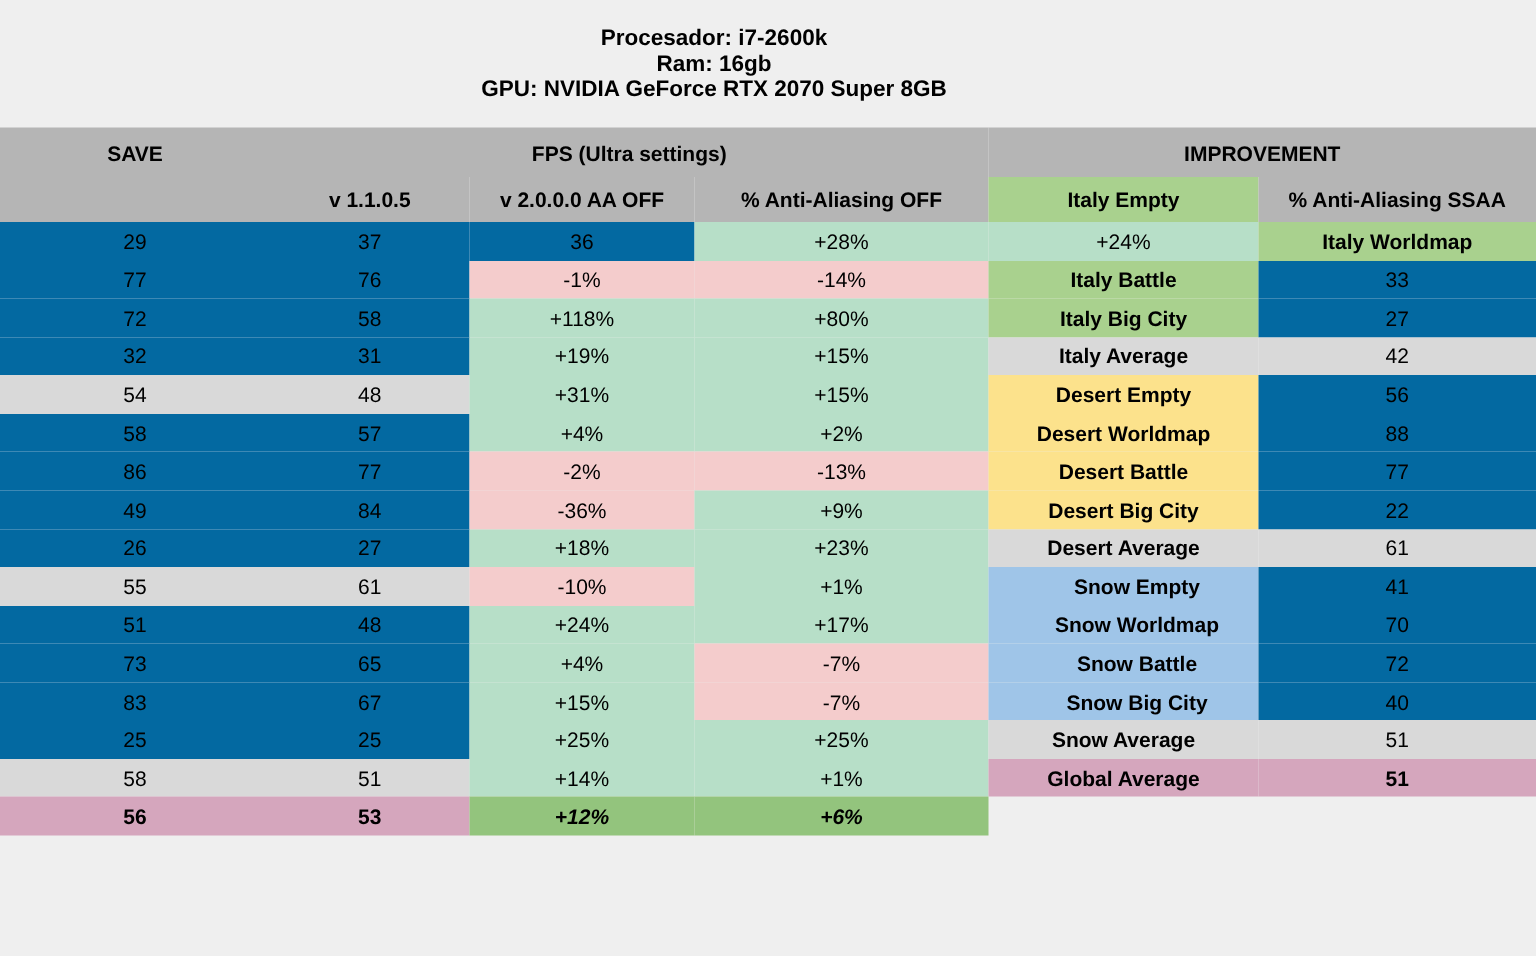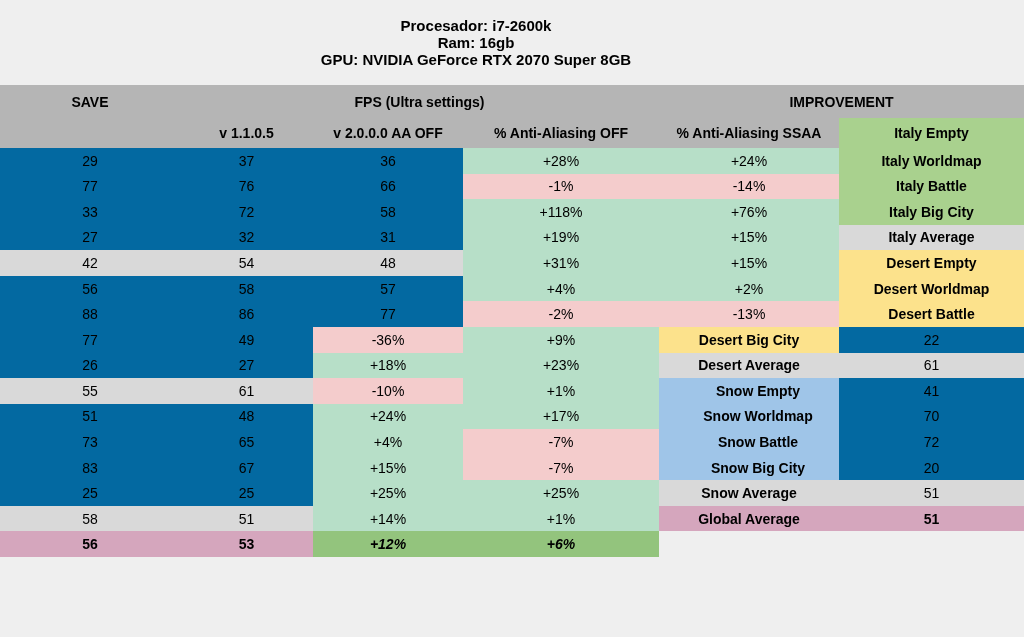--- a/index.html
+++ b/index.html
@@ -55,39 +55,38 @@
 
 <div class="bench-table" id="bench-table">
   <div class="cell hdr">SAVE</div>
   <div class="cell hdr h-fps">FPS (Ultra settings)</div>
   <div class="cell hdr h-imp">IMPROVEMENT</div>
 
   <div class="cell hdr"></div>
   <div class="cell hdr">v 1.1.0.5</div>
   <div class="cell hdr">v 2.0.0.0 AA OFF</div>
   <div class="cell hdr">% Anti-Aliasing OFF</div>
-  <div class="cell hdr">% Anti-Aliasing SSAA</div>
-<div class="cell label bg-italy">Italy Empty</div>
+  <div class="cell label bg-italy">Italy Empty</div>
+<div class="cell hdr">% Anti-Aliasing SSAA</div>
     <div class="cell bg-white">29</div>
     <div class="cell bg-white">37</div>
     <div class="cell bg-white">36</div>
     <div class="cell bg-pos">+28%</div>
     <div class="cell bg-pos">+24%</div>
     <div class="cell label bg-italy">Italy Worldmap</div>
     <div class="cell bg-white">77</div>
     <div class="cell bg-white">76</div>
-    <div class="cell bg-white">66</div>
     <div class="cell bg-neg">-1%</div>
     <div class="cell bg-neg">-14%</div>
     <div class="cell label bg-italy">Italy Battle</div>
     <div class="cell bg-white">33</div>
     <div class="cell bg-white">72</div>
     <div class="cell bg-white">58</div>
     <div class="cell bg-pos">+118%</div>
-    <div class="cell bg-pos">+76%</div>
+    <div class="cell bg-pos">+80%</div>
     <div class="cell label bg-italy">Italy Big City</div>
     <div class="cell bg-white">27</div>
     <div class="cell bg-white">32</div>
     <div class="cell bg-white">31</div>
     <div class="cell bg-pos">+19%</div>
     <div class="cell bg-pos">+15%</div>
     <div class="cell label bg-avg">Italy Average</div>
     <div class="cell bg-avg">42</div>
     <div class="cell bg-avg">54</div>
     <div class="cell bg-avg">48</div>
@@ -101,20 +100,21 @@
     <div class="cell bg-pos">+2%</div>
     <div class="cell label bg-desert">Desert Worldmap</div>
     <div class="cell bg-white">88</div>
     <div class="cell bg-white">86</div>
     <div class="cell bg-white">77</div>
     <div class="cell bg-neg">-2%</div>
     <div class="cell bg-neg">-13%</div>
     <div class="cell label bg-desert">Desert Battle</div>
     <div class="cell bg-white">77</div>
     <div class="cell bg-white">49</div>
+    <div class="cell bg-white">84</div>
     <div class="cell bg-neg">-36%</div>
     <div class="cell bg-pos">+9%</div>
     <div class="cell label bg-desert">Desert Big City</div>
     <div class="cell bg-white">22</div>
     <div class="cell bg-white">26</div>
     <div class="cell bg-white">27</div>
     <div class="cell bg-pos">+18%</div>
     <div class="cell bg-pos">+23%</div>
     <div class="cell label bg-avg">Desert Average</div>
     <div class="cell bg-avg">61</div>
@@ -134,21 +134,21 @@
     <div class="cell bg-white">65</div>
     <div class="cell bg-pos">+4%</div>
     <div class="cell bg-neg">-7%</div>
     <div class="cell label bg-snow">Snow Battle</div>
     <div class="cell bg-white">72</div>
     <div class="cell bg-white">83</div>
     <div class="cell bg-white">67</div>
     <div class="cell bg-pos">+15%</div>
     <div class="cell bg-neg">-7%</div>
     <div class="cell label bg-snow">Snow Big City</div>
-    <div class="cell bg-white">20</div>
+    <div class="cell bg-white">40</div>
     <div class="cell bg-white">25</div>
     <div class="cell bg-white">25</div>
     <div class="cell bg-pos">+25%</div>
     <div class="cell bg-pos">+25%</div>
     <div class="cell label bg-avg">Snow Average</div>
     <div class="cell bg-avg">51</div>
     <div class="cell bg-avg">58</div>
     <div class="cell bg-avg">51</div>
     <div class="cell bg-pos">+14%</div>
     <div class="cell bg-pos">+1%</div>

